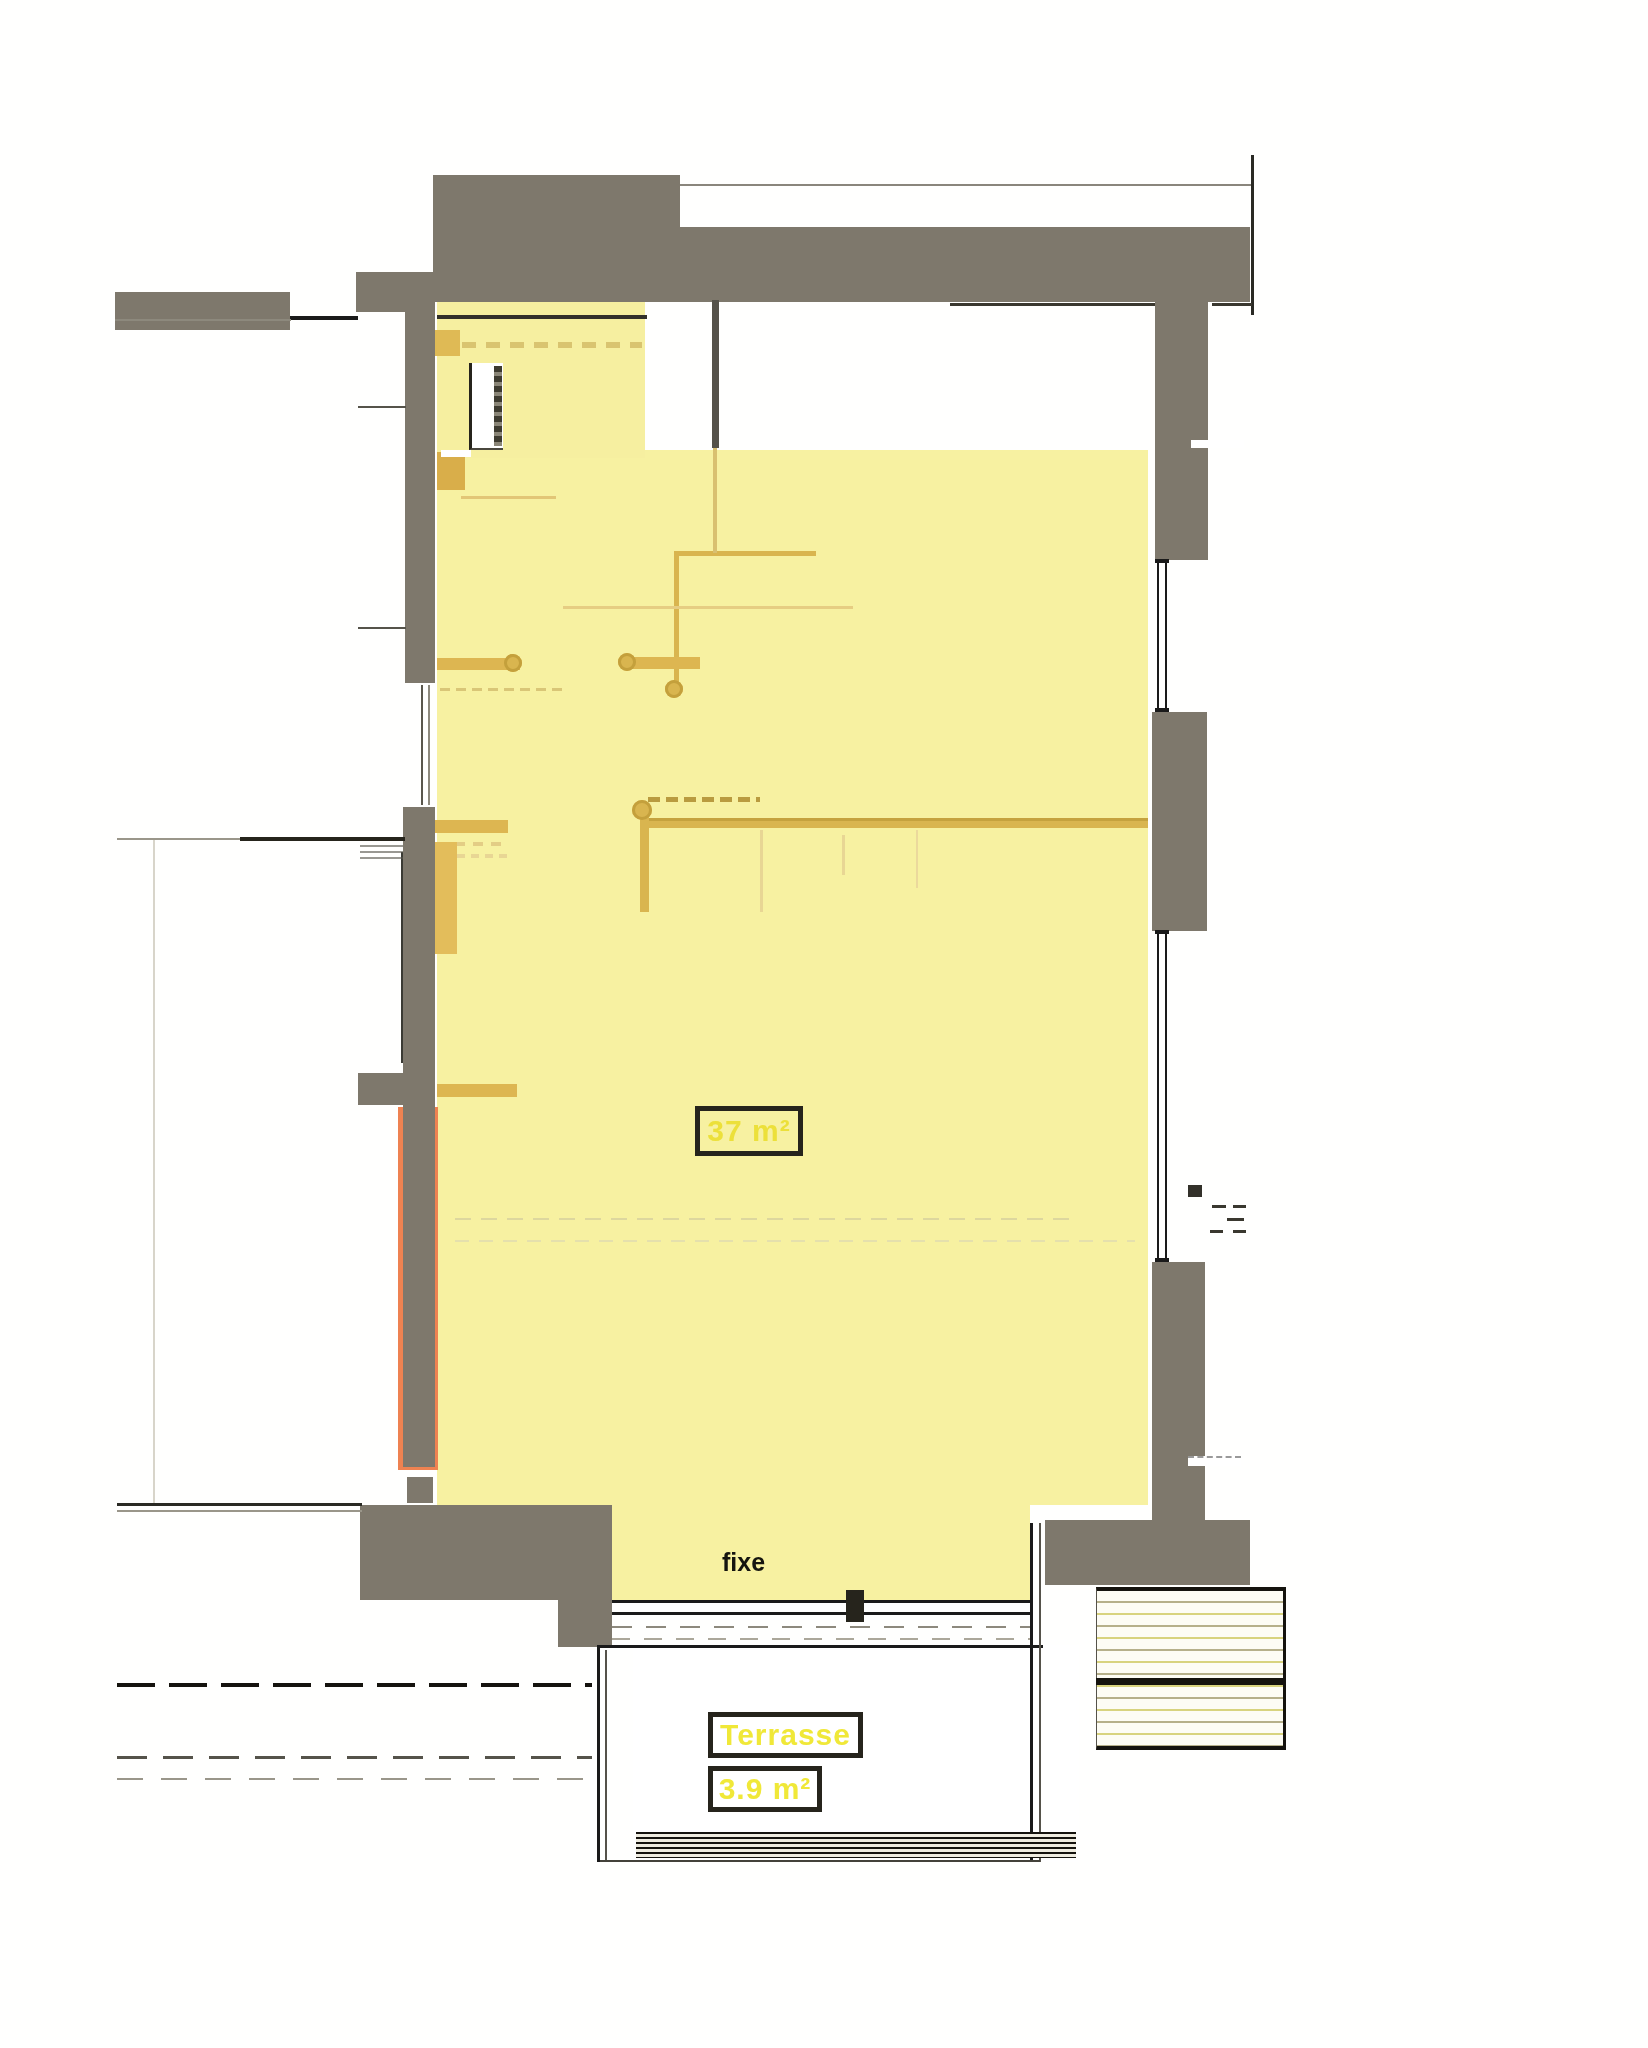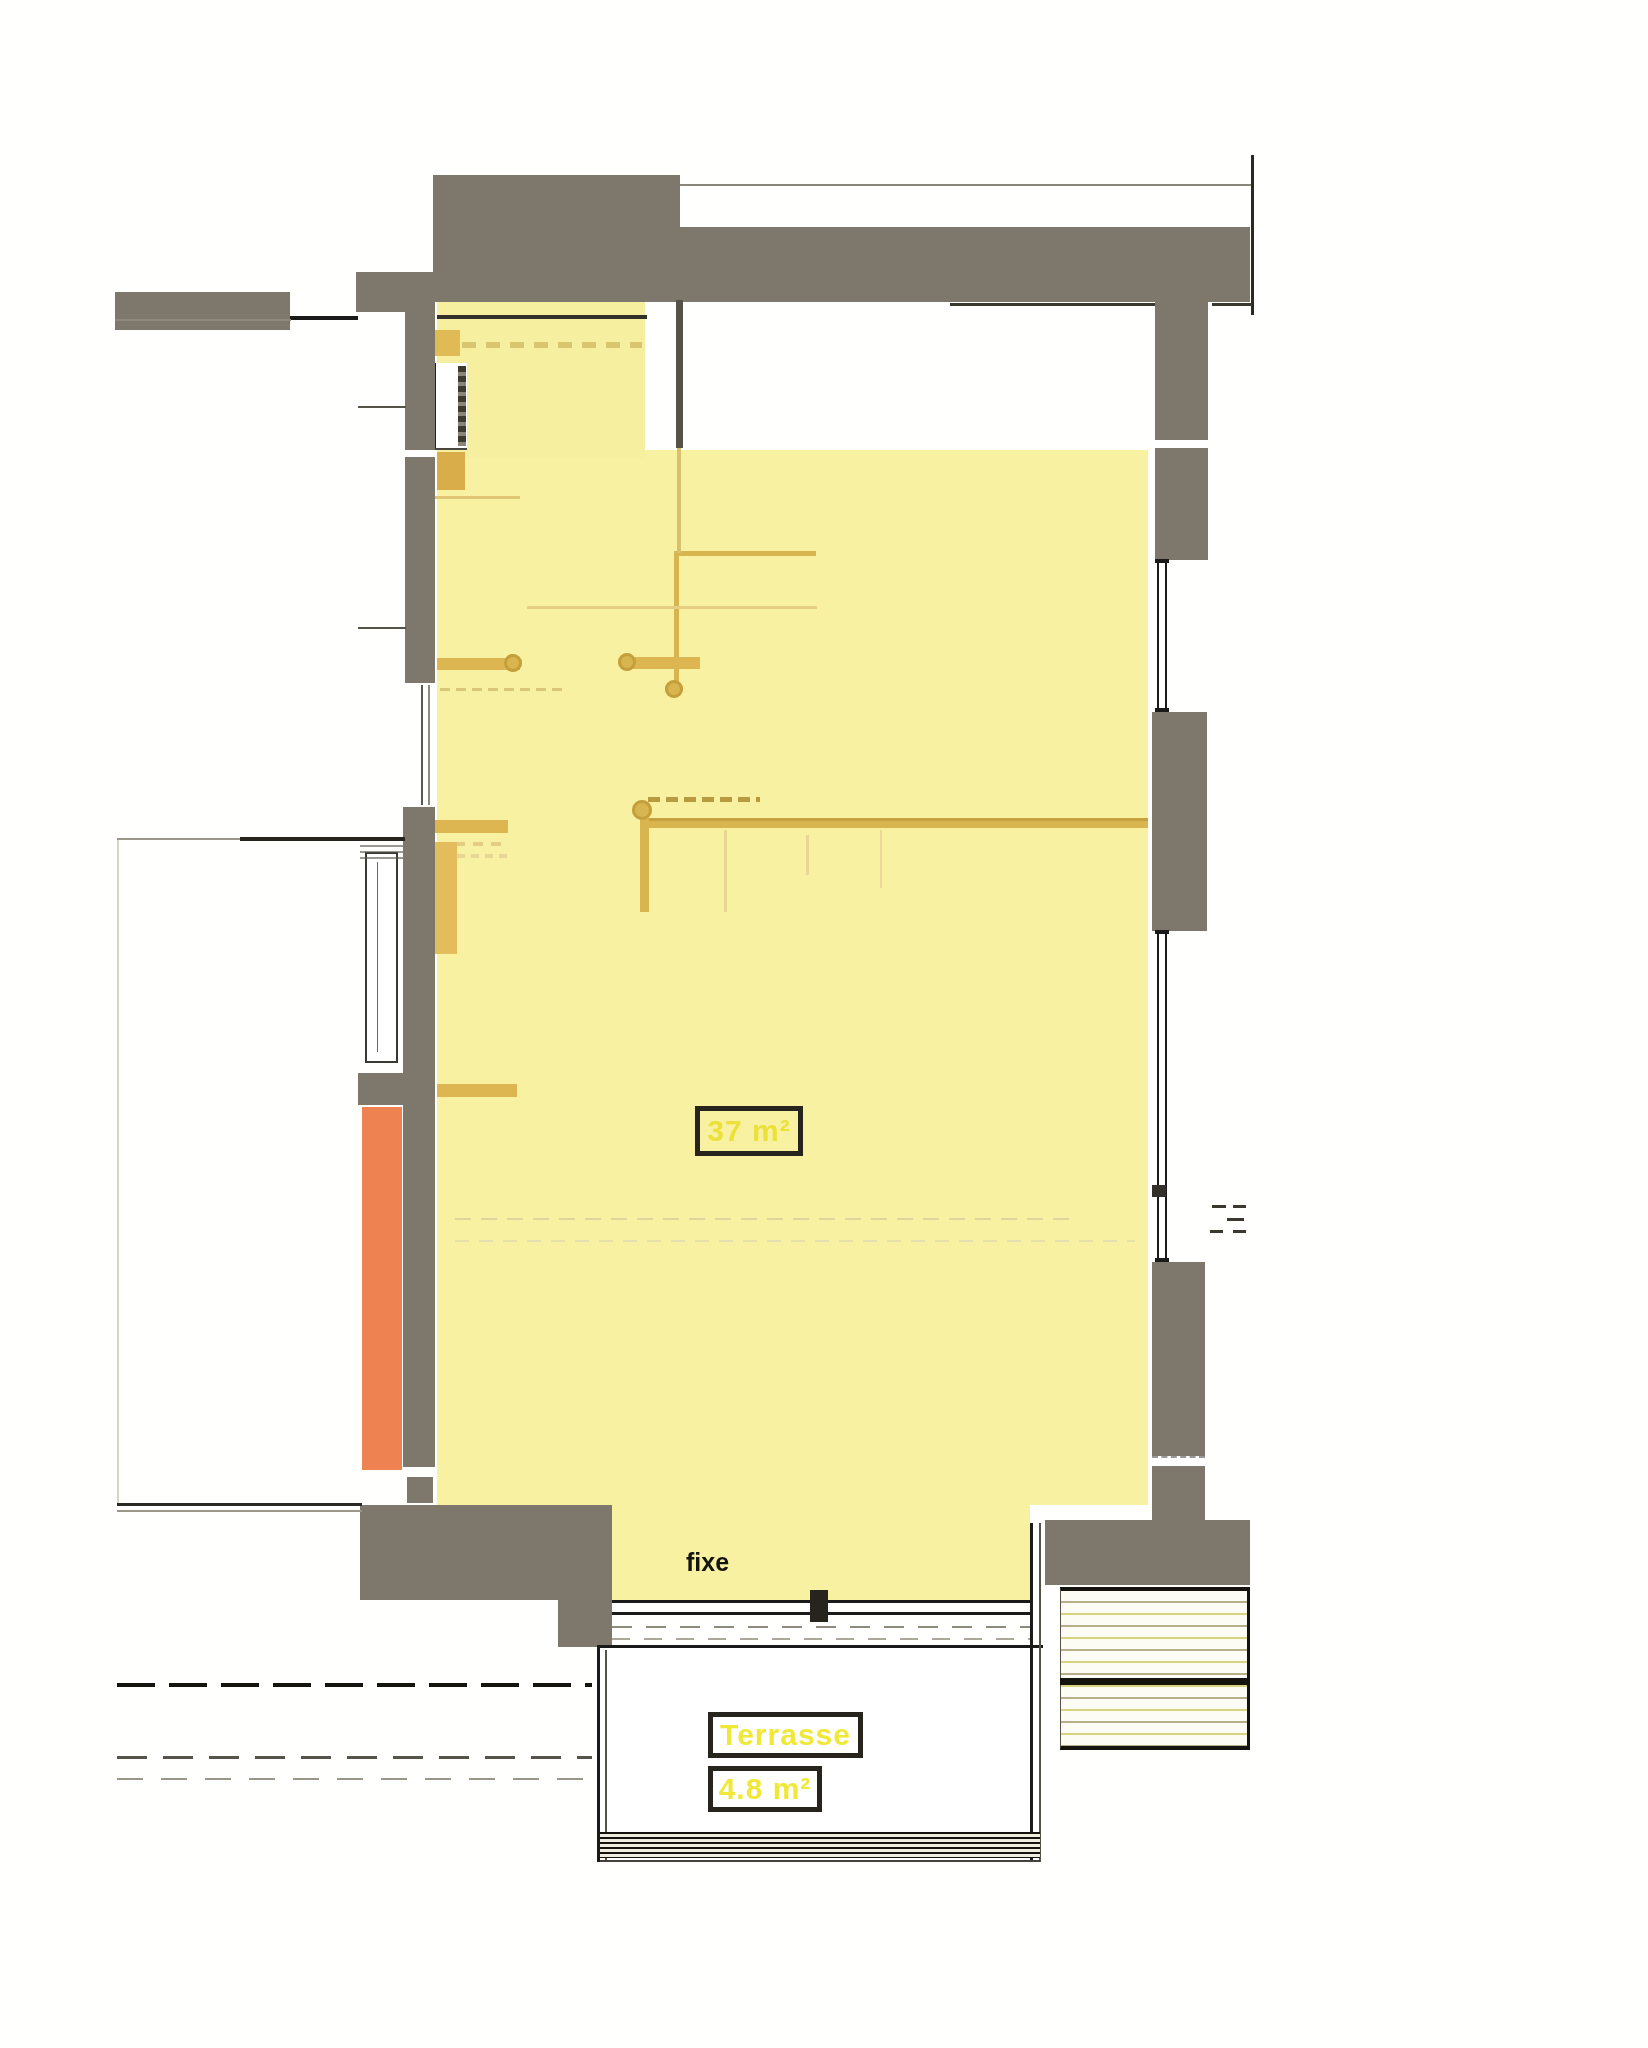--- a/index.html
+++ b/index.html
@@ -1,18 +1,18 @@
 <!DOCTYPE html>
 <html><head>
 <meta charset="utf-8">
 <style>
   html,body{margin:0;padding:0;background:#ffffff;}
   .plan{position:relative;width:1648px;height:2048px;background:#fffffe;overflow:hidden;
         font-family:"Liberation Sans", sans-serif;}
-  .abs{position:absolute;}
+  .abs{position:absolute;margin-left:36px;}
   .wall{position:absolute;background:#7e786c;}
   .yellow{position:absolute;background:#f7f1a1;}
   .mustard{position:absolute;background:#d9b54f;}
   .mcircle{position:absolute;border-radius:50%;background:#d9b54f;box-shadow:inset 0 0 0 3px #c4a03c;}
   .line{position:absolute;background:#1a1a1a;}
   .label-box{position:absolute;border:5px solid #26241c;display:flex;align-items:center;justify-content:center;
              font-weight:bold;color:#ece03a;box-sizing:border-box;letter-spacing:1px;}
   .dashrow{position:absolute;}
 </style>
 </head>
@@ -152,16 +152,16 @@
     <span>37 m²</span>
   </div>
 
   <div class="abs" style="left:686px;top:1548px;font-size:25px;font-weight:bold;color:#15150f;">fixe</div>
 
   <div class="label-box" style="left:708px;top:1712px;width:155px;height:46px;font-size:30px;background:#ffffff;color:#f0e838;">
     <span>Terrasse</span>
   </div>
 
   <div class="label-box" style="left:708px;top:1766px;width:114px;height:46px;font-size:30px;background:#ffffff;color:#f0e838;">
-    <span>4.8 m²</span>
+    <span>3.9 m²</span>
   </div>
 
 </div>
 
 </body></html>

